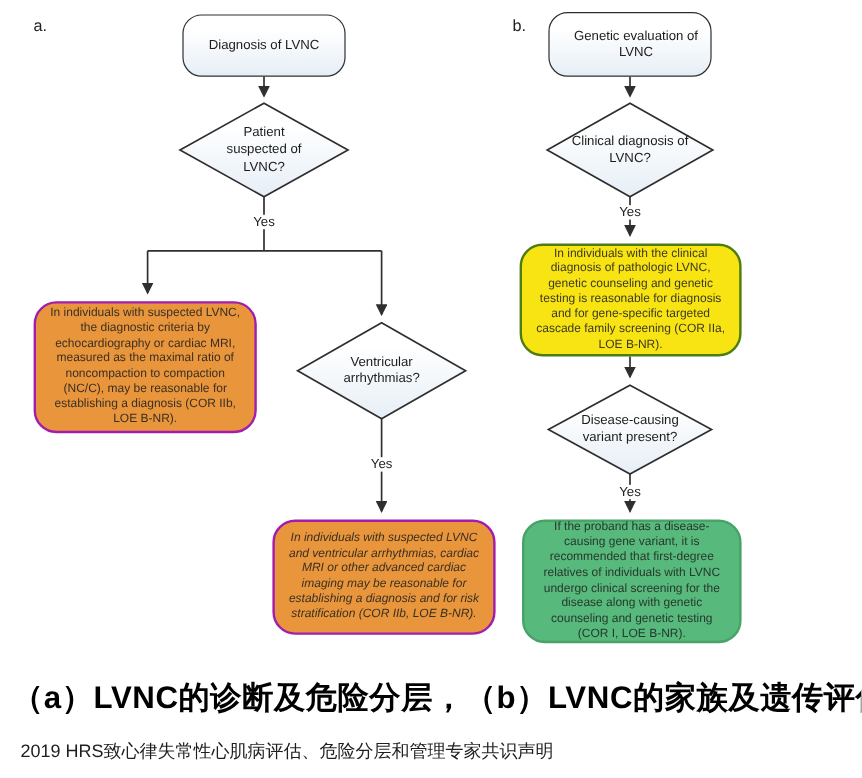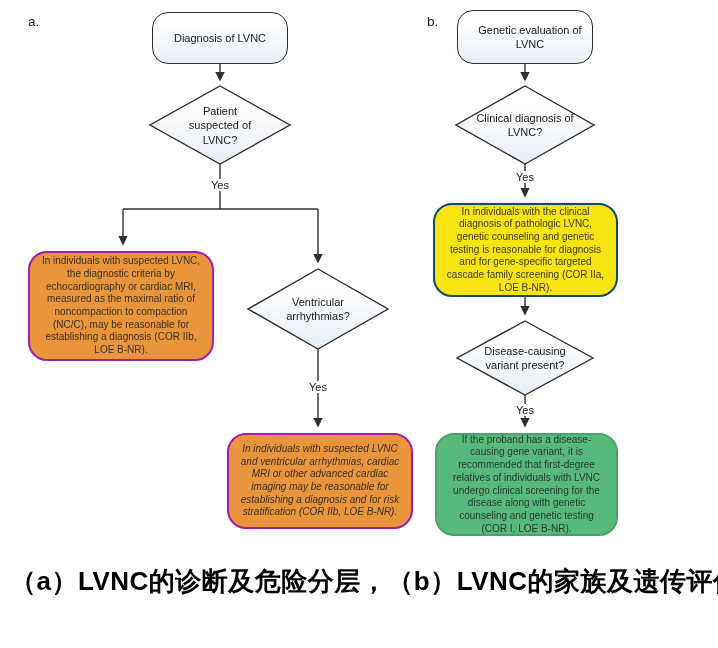--- a/index.html
+++ b/index.html
@@ -48,21 +48,21 @@
     display: flex;
     align-items: center;
     justify-content: center;
     text-align: center;
     font-size: 10px;
     line-height: 1.27;
     color: #3a3022;
     padding: 6px 9px;
   }
   .process.orange { background: #e8953c; border: 2px solid #a21caf; }
-  .process.yellow { background: #f8e412; border: 2px solid #0c4a6e; color: #3c3a20; }
+  .process.yellow { background: #f8e412; border: 2px solid #4d7c0f; color: #3c3a20; }
   .process.green  { background: #57b97b; border: 2px solid #48a369; color: #27392d; }
 
   .yes-label {
     position: absolute;
     transform: translateX(-50%);
     background: #ffffff;
     padding: 0 3px;
     font-size: 11px;
     color: #1c1c1c;
   }
@@ -143,14 +143,15 @@
   <div class="process yellow" style="left:433px; top:203px; width:185px; height:94px;">In individuals with the clinical diagnosis of pathologic LVNC, genetic counseling and genetic testing is reasonable for diagnosis and for gene-specific targeted cascade family screening (COR IIa, LOE B-NR).</div>
 
   <div class="diamond-text" style="left:525px; top:358px; width:112px;">Disease-causing variant present?</div>
 
   <div class="yes-label" style="left:525px; top:404px;">Yes</div>
 
   <div class="process green" style="left:435px; top:433px; width:183px; height:103px;">If the proband has a disease-causing gene variant, it is recommended that first-degree relatives of individuals with LVNC undergo clinical screening for the disease along with genetic counseling and genetic testing (COR I, LOE B-NR).</div>
 
   <div class="caption" style="left:10px; top:564px;">（a）LVNC的诊断及危险分层，（b）LVNC的家族及遗传评估</div>
 
+  <div class="source-line" style="left:17px; top:617px;">2019 HRS致心律失常性心肌病评估、危险分层和管理专家共识声明</div>
 
 </div>
 
 </body></html>

